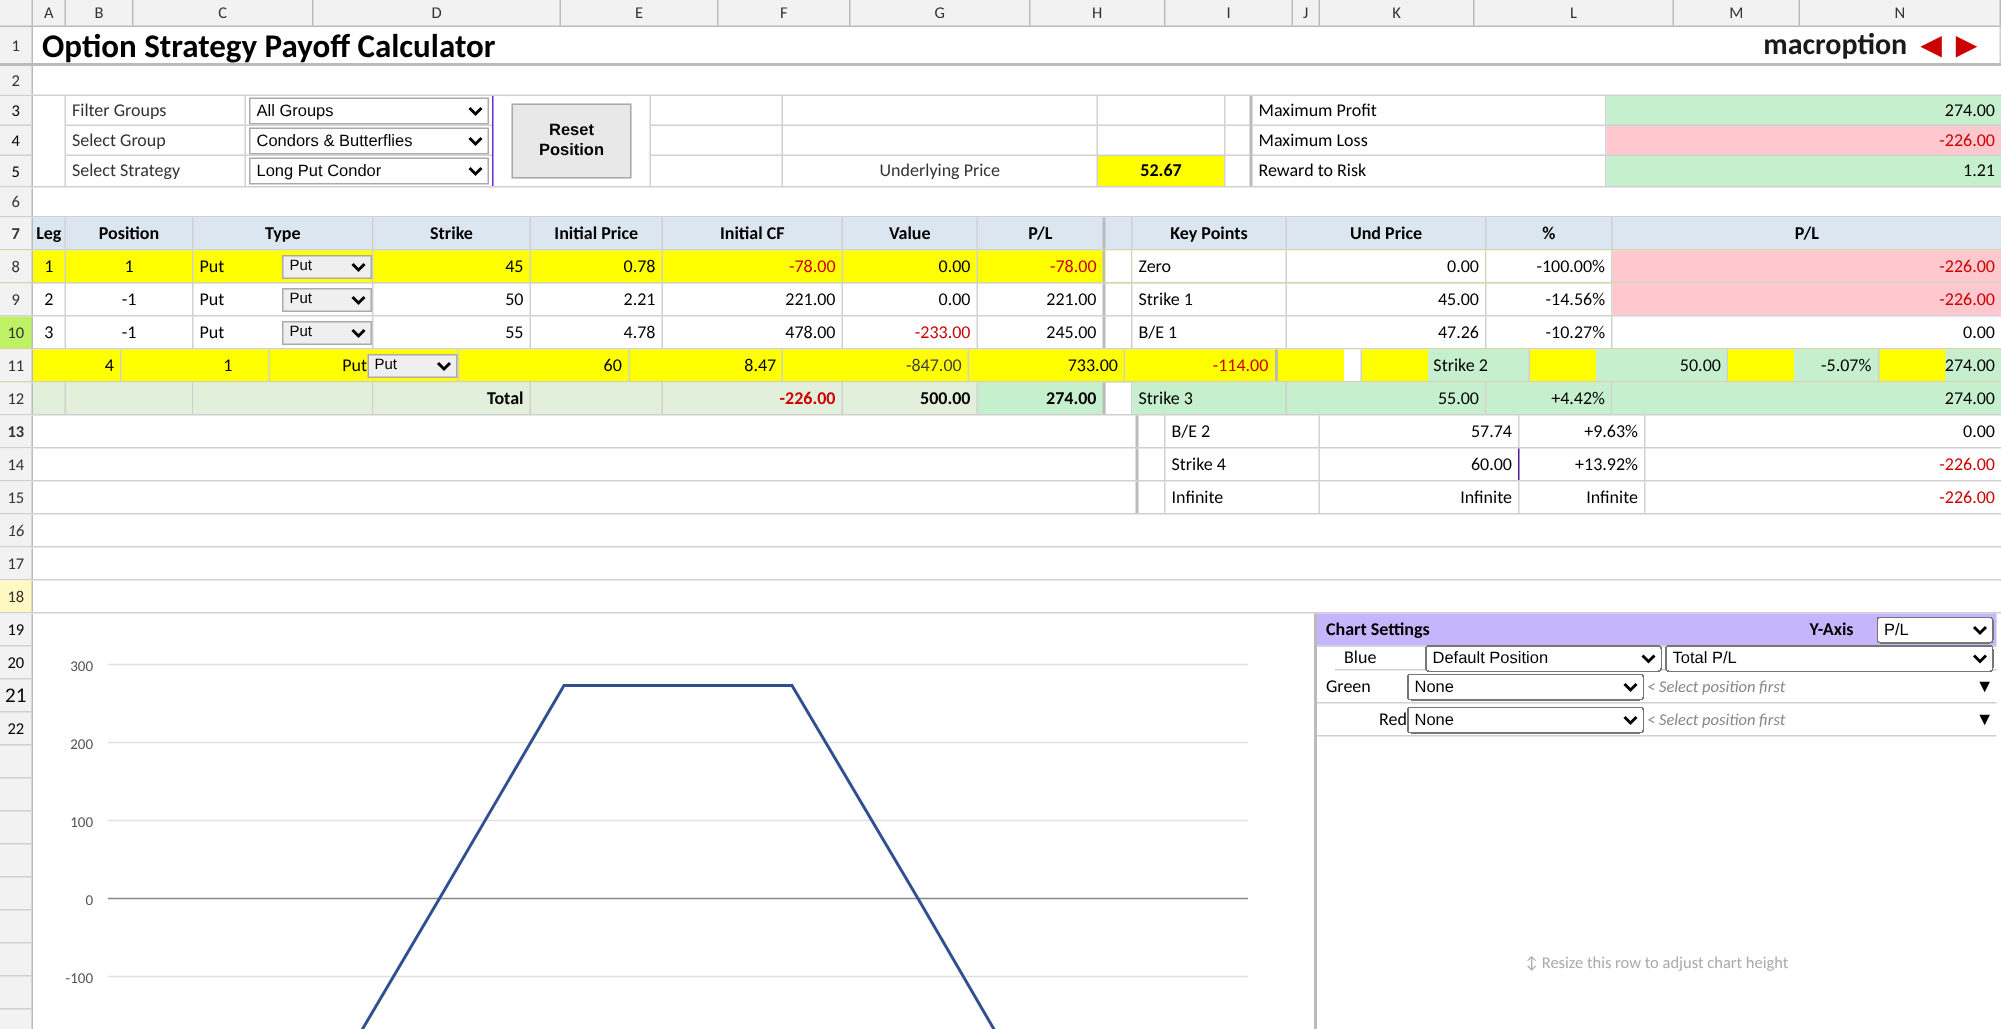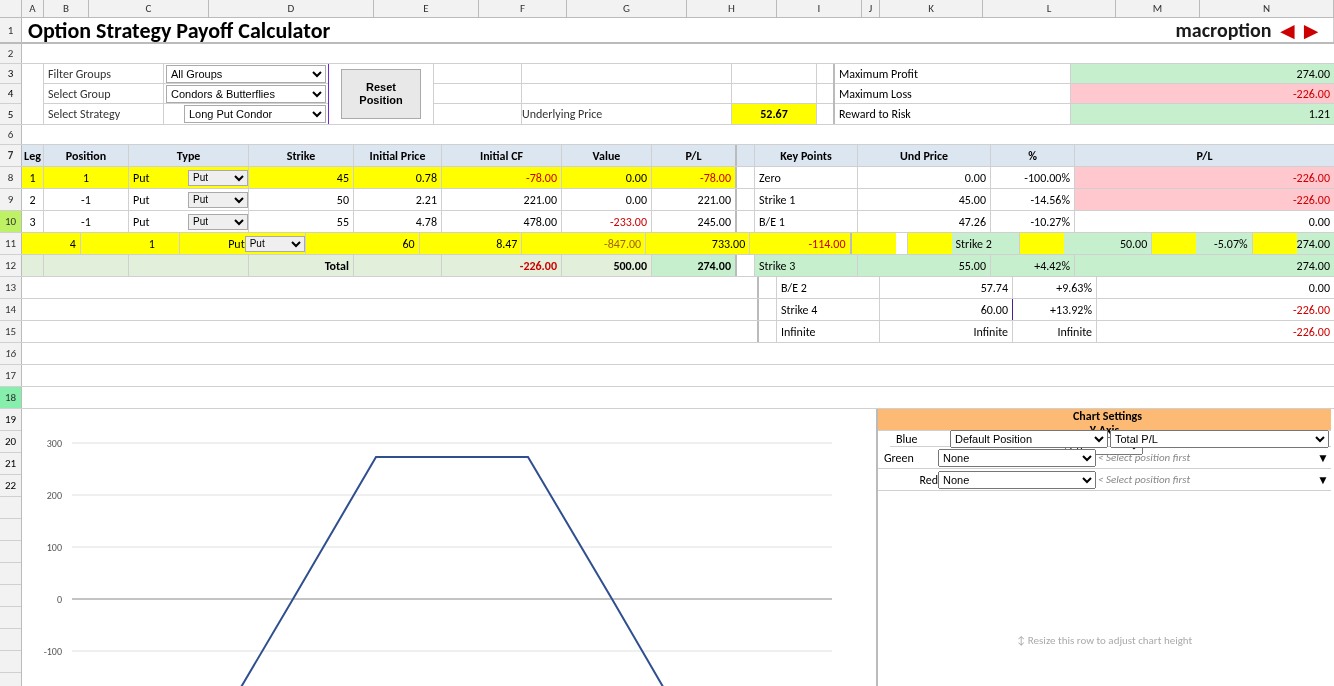--- a/index.html
+++ b/index.html
@@ -204,40 +204,40 @@
         <select class="cell-select" style="width:100%;">
           <option>All Groups</option>
         </select>
       </div>
       <div style="height:20px; border-bottom:1px solid #d0d0d0; display:flex; align-items:center; padding:1px 2px;">
         <select class="cell-select" style="width:100%;">
           <option>Condors &amp; Butterflies</option>
         </select>
       </div>
       <div style="height:20px; display:flex; align-items:center; padding:1px 2px;">
-        <select class="cell-select" style="width:100%;margin-left:18px;">
+        <select class="cell-select" style="width:100%;">
           <option>Long Put Condor</option>
         </select>
       </div>
     </div>
 
     <div style="width:105px; border-right:1px solid #d0d0d0; display:flex; align-items:center; justify-content:center;">
       <button class="reset-btn">Reset<br>Position</button>
     </div>
 
     <div style="width:88px; border-right:1px solid #d0d0d0; display:flex; flex-direction:column;">
       <div style="height:20px; border-bottom:1px solid #d0d0d0;"></div>
       <div style="height:20px; border-bottom:1px solid #d0d0d0;"></div>
       <div style="height:20px;"></div>
     </div>
 
     <div style="width:210px; border-right:1px solid #d0d0d0; display:flex; flex-direction:column;">
       <div style="height:20px; border-bottom:1px solid #d0d0d0;"></div>
       <div style="height:20px; border-bottom:1px solid #d0d0d0;"></div>
-      <div style="height:20px; display:flex; align-items:center; ">
+      <div style="height:20px; display:flex; align-items:center; justify-content:center;">
         <span class="underlying-label">Underlying Price</span>
       </div>
     </div>
     <div style="width:85px; border-right:1px solid #d0d0d0; display:flex; flex-direction:column;">
       <div style="height:20px; border-bottom:1px solid #d0d0d0;"></div>
       <div style="height:20px; border-bottom:1px solid #d0d0d0;"></div>
       <div style="height:20px; display:flex; align-items:center; justify-content:center; background:yellow; font-weight:bold;">
         <span>52.67</span>
       </div>
     </div>
@@ -382,21 +382,21 @@
   <div class="row" style="height:22px; background:#ffff00;gap:44px;">
     <div class="row-num" style="background:#f2f2f2;">11</div>
     <div style="width:22px; border-right:1px solid #d0d0d0; display:flex; align-items:center; justify-content:center;">4</div>
     <div style="width:85px; border-right:1px solid #d0d0d0; display:flex; align-items:center; justify-content:center;">1</div>
     <div style="width:120px; border-right:1px solid #d0d0d0; display:flex; align-items:center; padding-left:4px;">
       <span>Put</span>
       <select style="border:1px solid #aaa; font-size:10px; height:16px; width:60px; margin-left:auto;"><option>Put</option></select>
     </div>
     <div style="width:105px; border-right:1px solid #d0d0d0; display:flex; align-items:center; justify-content:flex-end; padding-right:4px;">60</div>
     <div style="width:88px; border-right:1px solid #d0d0d0; display:flex; align-items:center; justify-content:flex-end; padding-right:4px;">8.47</div>
-    <div style="width:120px; border-right:1px solid #d0d0d0; display:flex; align-items:center; justify-content:flex-end; padding-right:4px; color:#a16207;">-847.00</div>
+    <div style="width:120px; border-right:1px solid #d0d0d0; display:flex; align-items:center; justify-content:flex-end; padding-right:4px; color:#404040;">-847.00</div>
     <div style="width:90px; border-right:1px solid #d0d0d0; display:flex; align-items:center; justify-content:flex-end; padding-right:4px;">733.00</div>
     <div style="width:85px; border-right:2px solid #bbb; display:flex; align-items:center; justify-content:flex-end; padding-right:4px; color:#c00;">-114.00</div>
     <div style="width:18px; border-right:1px solid #d0d0d0; background:#fff;"></div>
     <div style="width:103px; border-right:1px solid #d0d0d0; display:flex; align-items:center; padding-left:4px; background:#c6efce;">Strike 2</div>
     <div style="width:133px; border-right:1px solid #d0d0d0; display:flex; align-items:center; justify-content:flex-end; padding-right:4px; background:#c6efce;">50.00</div>
     <div style="width:84px; border-right:1px solid #d0d0d0; display:flex; align-items:center; justify-content:flex-end; padding-right:4px; background:#c6efce;">-5.07%</div>
     <div style="flex:1; display:flex; align-items:center; justify-content:flex-end; padding-right:4px; background:#c6efce;">274.00</div>
   </div>
 
   <div class="row" style="height:22px;">
@@ -412,21 +412,21 @@
     <div style="width:90px; border-right:1px solid #d0d0d0; background:#e2efda; display:flex; align-items:center; justify-content:flex-end; padding-right:4px; font-weight:bold;">500.00</div>
     <div style="width:85px; border-right:2px solid #bbb; background:#c6efce; display:flex; align-items:center; justify-content:flex-end; padding-right:4px; font-weight:bold;">274.00</div>
     <div style="width:18px; border-right:1px solid #d0d0d0;"></div>
     <div style="width:103px; border-right:1px solid #d0d0d0; display:flex; align-items:center; padding-left:4px; background:#c6efce;">Strike 3</div>
     <div style="width:133px; border-right:1px solid #d0d0d0; display:flex; align-items:center; justify-content:flex-end; padding-right:4px; background:#c6efce;">55.00</div>
     <div style="width:84px; border-right:1px solid #d0d0d0; display:flex; align-items:center; justify-content:flex-end; padding-right:4px; background:#c6efce;">+4.42%</div>
     <div style="flex:1; display:flex; align-items:center; justify-content:flex-end; padding-right:4px; background:#c6efce;">274.00</div>
   </div>
 
   <div class="row" style="height:22px;">
-    <div class="row-num" style="background:#f2f2f2;">13</div>
+    <div class="row-num" style="background:#f2f2f2;font-weight:bold;">13</div>
     <div style="width:737px; border-right:2px solid #bbb;"></div>
     <div style="width:18px; border-right:1px solid #d0d0d0;"></div>
     <div style="width:103px; border-right:1px solid #d0d0d0; display:flex; align-items:center; padding-left:4px;">B/E 2</div>
     <div style="width:133px; border-right:1px solid #d0d0d0; display:flex; align-items:center; justify-content:flex-end; padding-right:4px;">57.74</div>
     <div style="width:84px; border-right:1px solid #d0d0d0; display:flex; align-items:center; justify-content:flex-end; padding-right:4px;">+9.63%</div>
     <div style="flex:1; display:flex; align-items:center; justify-content:flex-end; padding-right:4px;">0.00</div>
   </div>
 
   <div class="row" style="height:22px;">
     <div class="row-num" style="background:#f2f2f2;">14</div>
@@ -450,32 +450,32 @@
 
   <div class="row" style="height:22px;font-style:italic;">
     <div class="row-num" style="background:#f2f2f2;">16</div>
     <div style="flex:1;"></div>
   </div>
   <div class="row" style="height:22px;">
     <div class="row-num" style="background:#f2f2f2;">17</div>
     <div style="flex:1;"></div>
   </div>
   <div class="row" style="height:22px;">
-    <div class="row-num" style="background:#86efac;">18</div>
+    <div class="row-num" style="background:#fef9c3;">18</div>
     <div style="flex:1;"></div>
   </div>
 
   <div style="display:flex; border-bottom:1px solid #d0d0d0; position:relative;">
 
     <div style="display:flex;">
 
       <div style="display:flex; flex-direction:column; width:22px; min-width:22px; background:#f2f2f2; border-right:1px solid #bbb;">
         <div style="height:22px; border-bottom:1px solid #d0d0d0; display:flex; align-items:center; justify-content:center; font-size:11px;">19</div>
         <div style="height:22px; border-bottom:1px solid #d0d0d0; display:flex; align-items:center; justify-content:center; font-size:11px;">20</div>
-        <div style="height:22px; border-bottom:1px solid #d0d0d0; display:flex; align-items:center; justify-content:center; font-size:11px;">21</div>
+        <div style="height:22px; border-bottom:1px solid #d0d0d0; display:flex; align-items:center; justify-content:center; font-size:14px;">21</div>
         <div style="height:22px; border-bottom:1px solid #d0d0d0; display:flex; align-items:center; justify-content:center; font-size:11px;">22</div>
         <div style="height:22px; border-bottom:1px solid #d0d0d0; display:flex; align-items:center; justify-content:center; font-size:11px;"></div>
         <div style="height:22px; border-bottom:1px solid #d0d0d0; display:flex; align-items:center; justify-content:center; font-size:11px;"></div>
         <div style="height:22px; border-bottom:1px solid #d0d0d0; display:flex; align-items:center; justify-content:center; font-size:11px;"></div>
         <div style="height:22px; border-bottom:1px solid #d0d0d0; display:flex; align-items:center; justify-content:center; font-size:11px;"></div>
         <div style="height:22px; border-bottom:1px solid #d0d0d0; display:flex; align-items:center; justify-content:center; font-size:11px;"></div>
         <div style="height:22px; border-bottom:1px solid #d0d0d0; display:flex; align-items:center; justify-content:center; font-size:11px;"></div>
         <div style="height:22px; border-bottom:1px solid #d0d0d0; display:flex; align-items:center; justify-content:center; font-size:11px;"></div>
         <div style="height:22px; border-bottom:1px solid #d0d0d0; display:flex; align-items:center; justify-content:center; font-size:11px;"></div>
         <div style="height:22px; border-bottom:1px solid #d0d0d0; display:flex; align-items:center; justify-content:center; font-size:11px;"></div>
@@ -518,21 +518,21 @@
           <text x="724" y="360" class="xaxis-label" text-anchor="middle">62.5</text>
           <text x="800" y="360" class="xaxis-label" text-anchor="middle">65</text>
 
           <polyline class="chart-line" points="40,303 192,303 261,186 344,44 496,44 580,186 648,303 800,303"></polyline>
         </svg>
       </div>
     </div>
 
     <div style="width:453px; display:flex; flex-direction:column;">
 
-      <div style="height:22px; border-bottom:1px solid #d0d0d0; display:flex; align-items:center; background:#fdba74;flex-direction:column;">
+      <div style="height:22px; border-bottom:1px solid #d0d0d0; display:flex; align-items:center; background:#c4b5fd;">
         <div style="flex:1; font-weight:bold; padding-left:6px;">Chart Settings</div>
         <div style="width:60px; font-weight:bold; text-align:center;">Y-Axis</div>
         <div style="width:80px; padding-right:2px;">
           <select style="width:100%; font-size:11px; height:18px;">
             <option>P/L</option>
           </select>
         </div>
       </div>
 
       <div style="height:16px; border-bottom:1px solid #d0d0d0; display:flex; align-items:center;margin-left:12px;">

